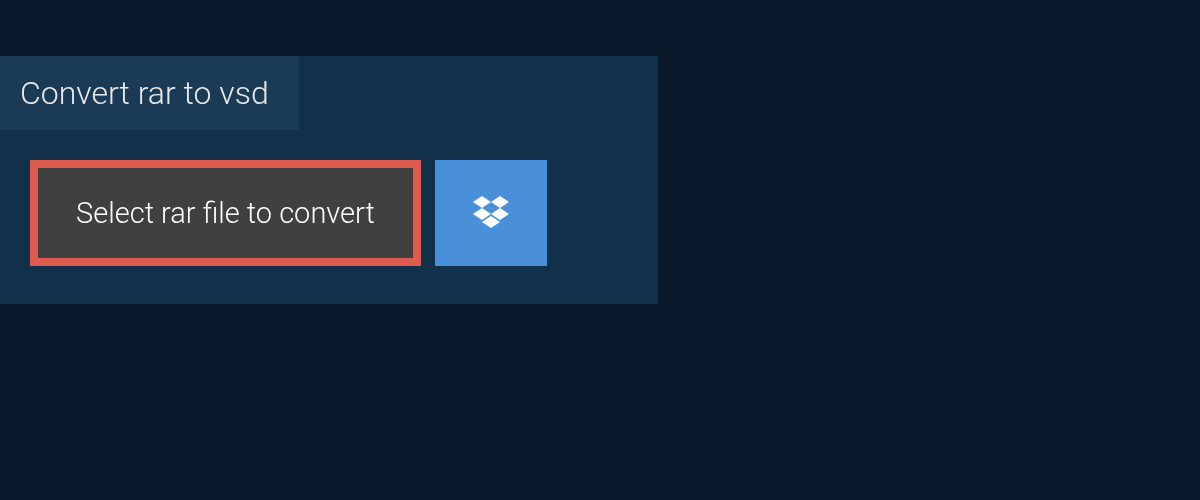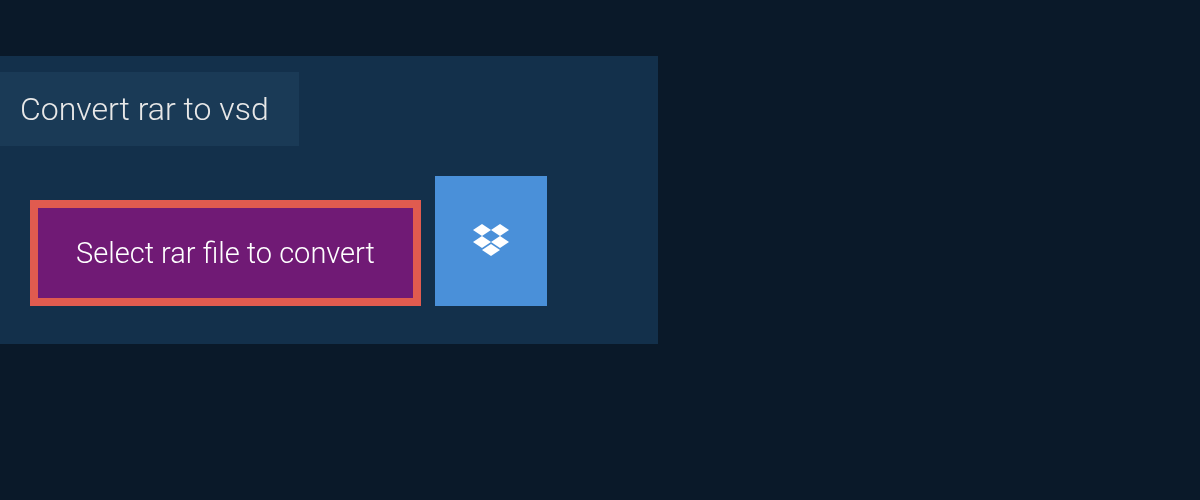--- a/index.html
+++ b/index.html
@@ -19,40 +19,38 @@
       width: 658px;
       margin-top: 56px;
     }
     .tab {
       background: #1a3a56;
       display: inline-block;
       padding: 18px 30px 18px 20px;
       color: #e8e8e8;
       font-size: 32px;
       font-weight: 300;
-      margin-top: 16px;
     }
     .button-row {
       display: flex;
       gap: 14px;
       padding: 30px 30px 38px 30px;
     }
     .select-button {
-      background: #701a75;
+      background: #404040;
       border: 8px solid #e05b4f;
       color: #ffffff;
       font-size: 29px;
       font-weight: 300;
       padding: 28px 38px;
       cursor: pointer;
       display: flex;
       align-items: center;
       justify-content: center;
       flex: 0 0 auto;
-      margin-top: 24px;
     }
     .dropbox-button {
       background: #4a90d9;
       width: 112px;
       display: flex;
       align-items: center;
       justify-content: center;
       cursor: pointer;
     }
     .dropbox-icon {

